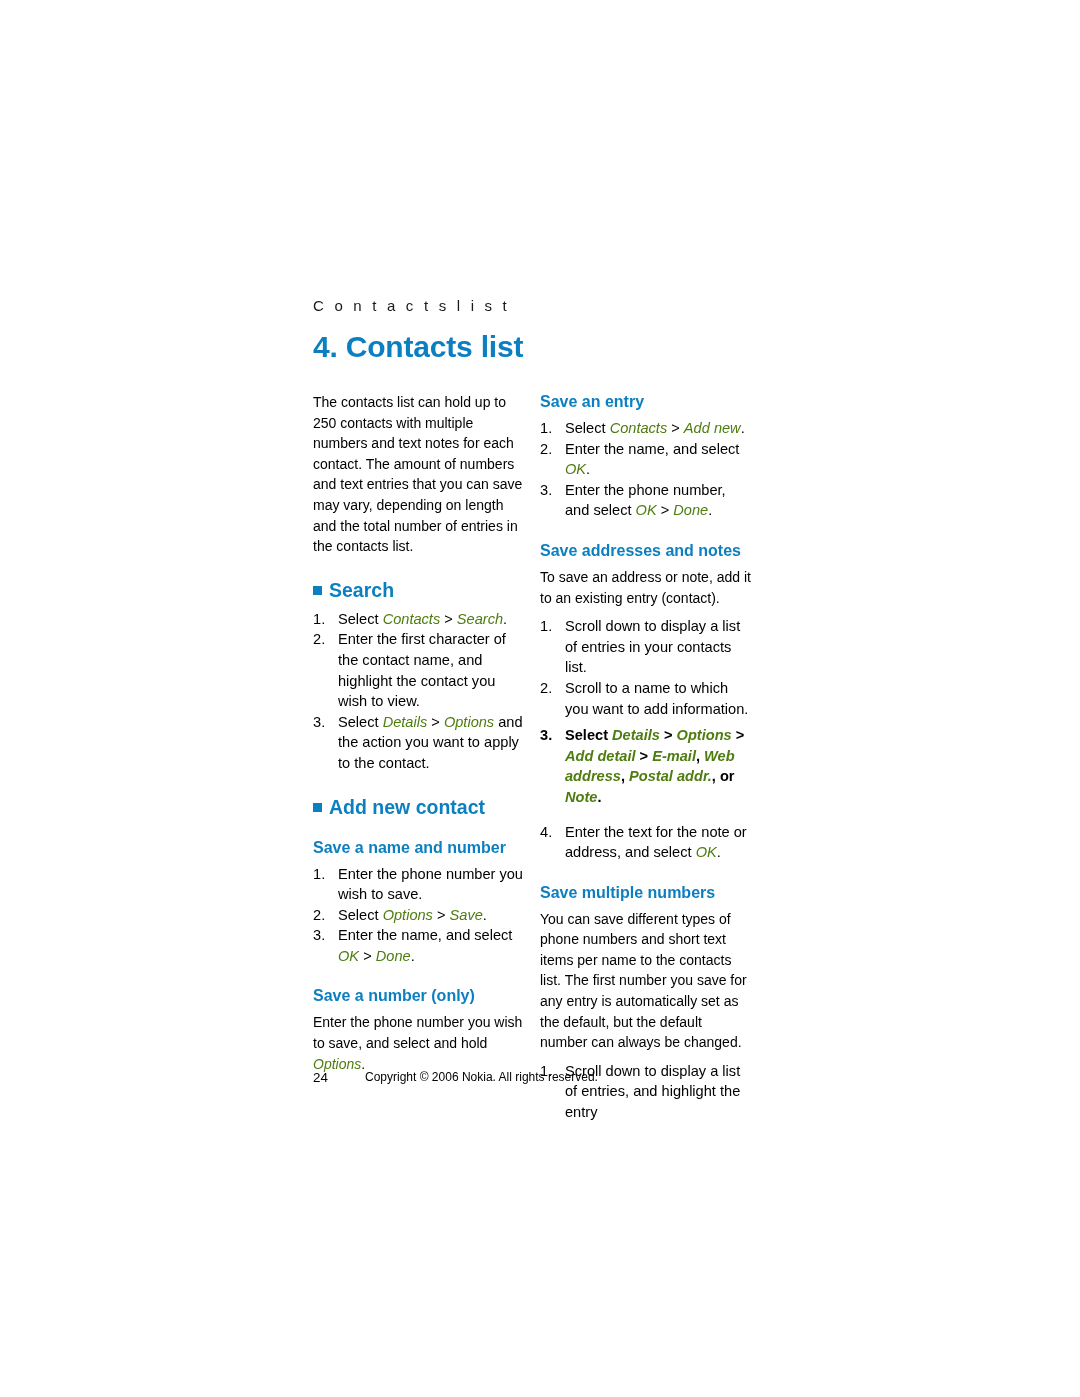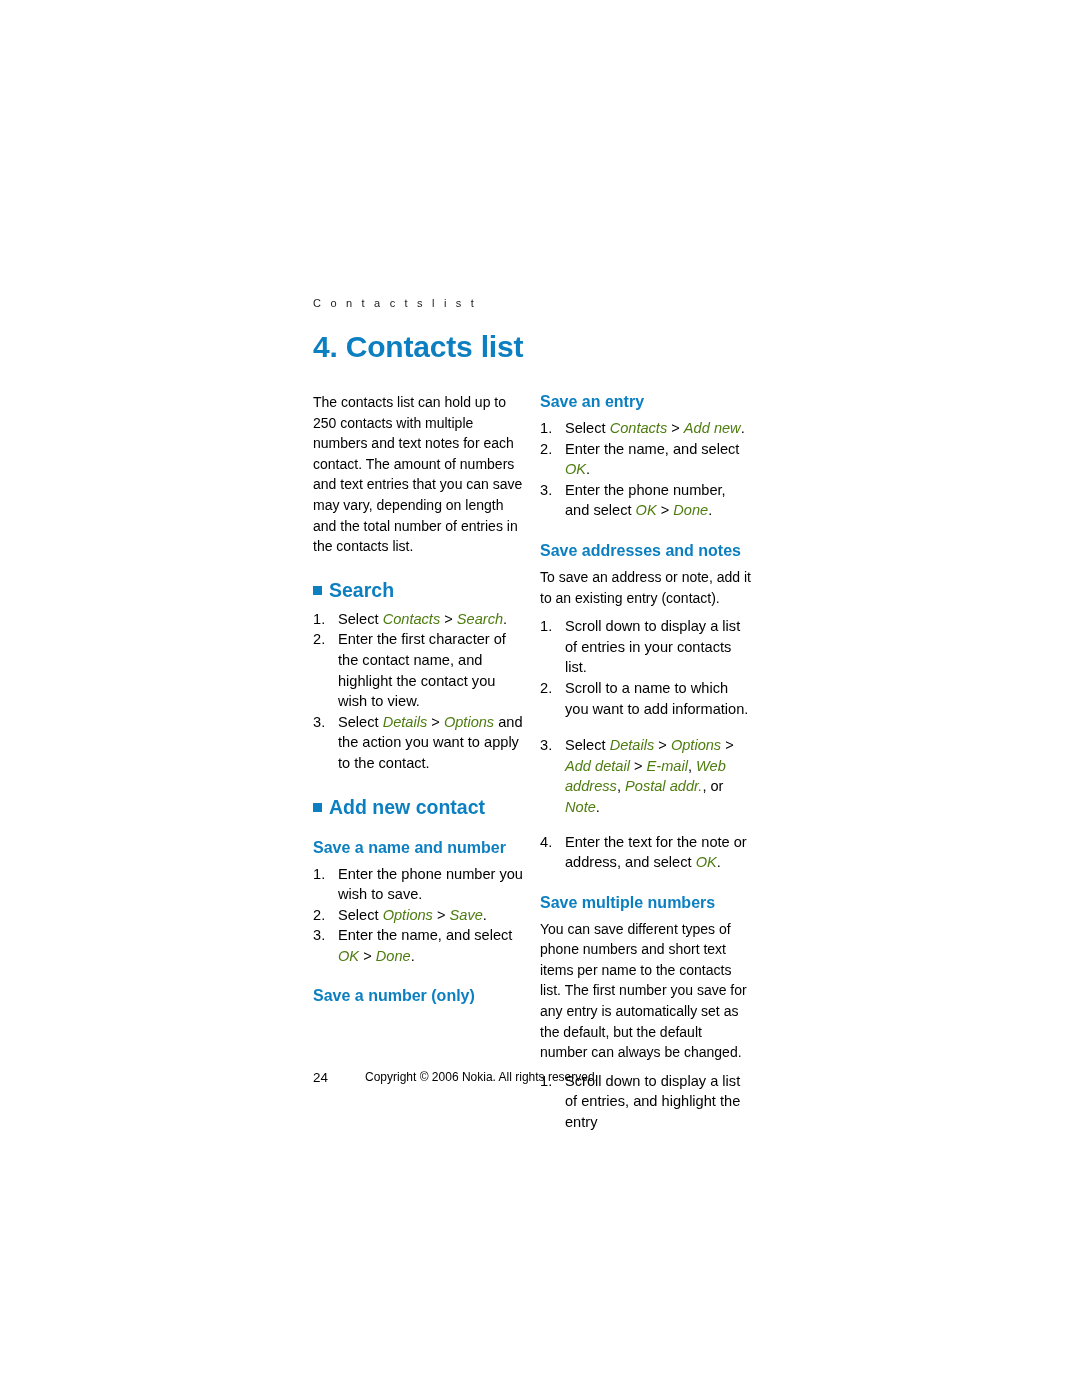--- a/index.html
+++ b/index.html
@@ -18,21 +18,21 @@
   .page {
     position: absolute;
     left: 0; top: 0;
     width: 1080px;
     height: 1397px;
   }
   .running-head {
     position: absolute;
     left: 313px;
     top: 297px;
-    font-size: 11px;
+    font-size: 15px;
     letter-spacing: 3.2px;
     color: #1a1a1a;
     font-family: "Liberation Sans", sans-serif;
   }
   .chapter-title {
     position: absolute;
     left: 313px;
     top: 330px;
     font-size: 30px;
     font-weight: bold;
@@ -167,20 +167,21 @@
       <h3 class="sub">Save a name and number</h3>
 
       <ol class="steps">
         <li><span>Enter the phone number you wish to save.</span></li>
         <li><span>Select <span class="menu">Options</span> &gt; <span class="menu">Save</span>.</span></li>
         <li><span>Enter the name, and select <span class="menu">OK</span> &gt; <span class="menu">Done</span>.</span></li>
       </ol>
 
       <h3 class="sub">Save a number (only)</h3>
 
+      <p class="body">Enter the phone number you wish to save, and select and hold <span class="menu">Options</span>.</p>
 
     </div>
 
     <div class="col col-right">
 
       <h3 class="sub" style="margin-top:0;">Save an entry</h3>
 
       <ol class="steps">
         <li><span>Select <span class="menu">Contacts</span> &gt; <span class="menu">Add new</span>.</span></li>
         <li><span>Enter the name, and select <span class="menu">OK</span>.</span></li>
@@ -189,21 +190,21 @@
 
       <h3 class="sub">Save addresses and notes</h3>
 
       <p class="body">To save an address or note, add it to an existing entry (contact).</p>
 
       <div class="spacer-sm"></div>
 
       <ol class="steps">
         <li><span>Scroll down to display a list of entries in your contacts list.</span></li>
         <li style=""><span>Scroll to a name to which you want to add information.</span></li>
-        <li style="margin-top:16px;"><span>Select <span class="menu">Details</span> &gt; <span class="menu">Options</span> &gt; <span class="menu">Add detail</span> &gt; <span class="menu">E-mail</span>, <span class="menu">Web address</span>, <span class="menu">Postal addr.</span>, or <span class="menu">Note</span>.</span></li>
+        <li style="margin-top:6px;font-weight:bold;"><span>Select <span class="menu">Details</span> &gt; <span class="menu">Options</span> &gt; <span class="menu">Add detail</span> &gt; <span class="menu">E-mail</span>, <span class="menu">Web address</span>, <span class="menu">Postal addr.</span>, or <span class="menu">Note</span>.</span></li>
         <li style="margin-top:14px;"><span>Enter the text for the note or address, and select <span class="menu">OK</span>.</span></li>
       </ol>
 
       <h3 class="sub">Save multiple numbers</h3>
 
       <p class="body">You can save different types of phone numbers and short text items per name to the contacts list. The first number you save for any entry is automatically set as the default, but the default number can always be changed.</p>
 
       <div class="spacer-sm"></div>
 
       <ol class="steps">

